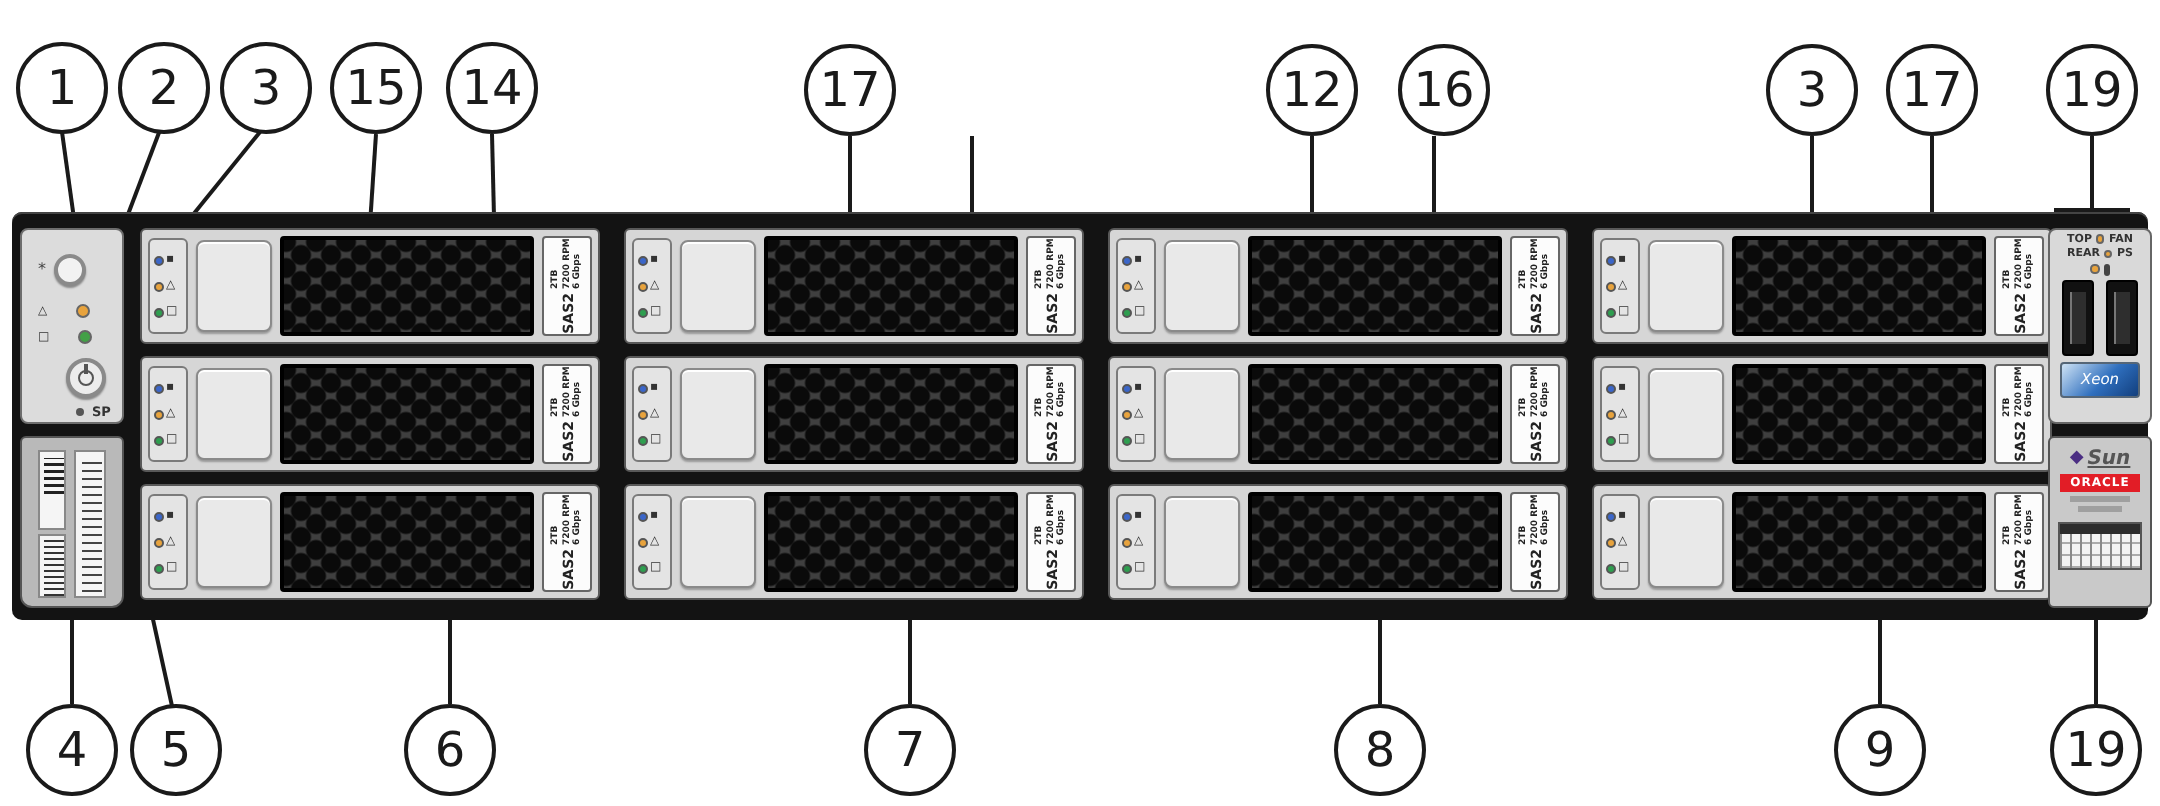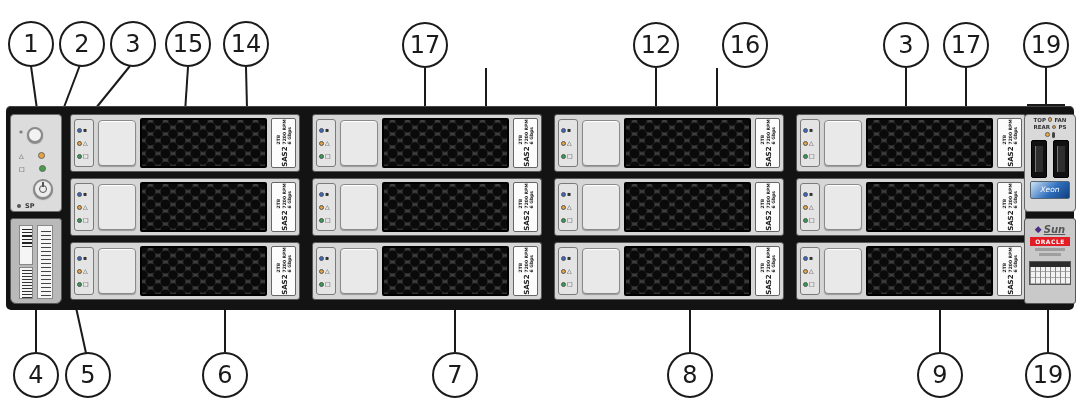--- a/index.html
+++ b/index.html
@@ -133,21 +133,21 @@
     </g>
   </svg>
 
   <div class="callout" style="left:8px;top:21px">1</div>
   <div class="callout" style="left:59px;top:21px">2</div>
   <div class="callout" style="left:110px;top:21px">3</div>
   <div class="callout" style="left:165px;top:21px">15</div>
   <div class="callout" style="left:223px;top:21px">14</div>
   <div class="callout" style="left:402px;top:22px">17</div>
   <div class="callout" style="left:633px;top:22px">12</div>
-  <div class="callout" style="left:722px;top:22px">16</div>
+  <div class="callout" style="left:699px;top:22px">16</div>
   <div class="callout" style="left:883px;top:22px">3</div>
   <div class="callout" style="left:943px;top:22px">17</div>
   <div class="callout" style="left:1023px;top:22px">19</div>
 
   <div class="callout" style="left:13px;top:352px">4</div>
   <div class="callout" style="left:65px;top:352px">5</div>
   <div class="callout" style="left:202px;top:352px">6</div>
   <div class="callout" style="left:432px;top:352px">7</div>
   <div class="callout" style="left:667px;top:352px">8</div>
   <div class="callout" style="left:917px;top:352px">9</div>
@@ -167,21 +167,21 @@
       <div class="ctrl-row" style="left:8px;top:50px">
         <span class="glyph">□</span>
         <span class="led green" style="margin-left:10px"></span>
       </div>
       <div class="ctrl-row" style="left:22px;top:64px">
         <span class="power-btn">
           <span class="power-glyph"></span>
           <span class="power-tick"></span>
         </span>
       </div>
-      <div class="ctrl-row" style="left:6px;top:87px">
+      <div class="ctrl-row" style="left:27px;top:87px">
         <span class="sp-dot"></span>
         <span class="sp-text">SP</span>
       </div>
     </div>
 
     <div class="label-tab">
       <div class="sticker qr"></div>
       <div class="sticker bar1"></div>
       <div class="sticker bar2"></div>
     </div>

